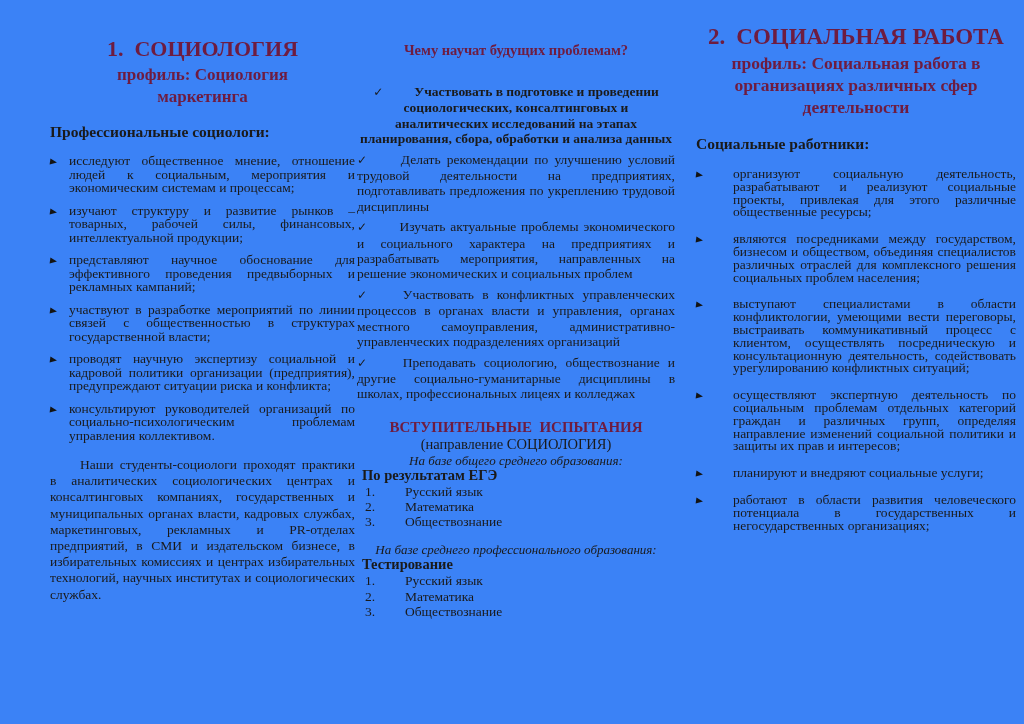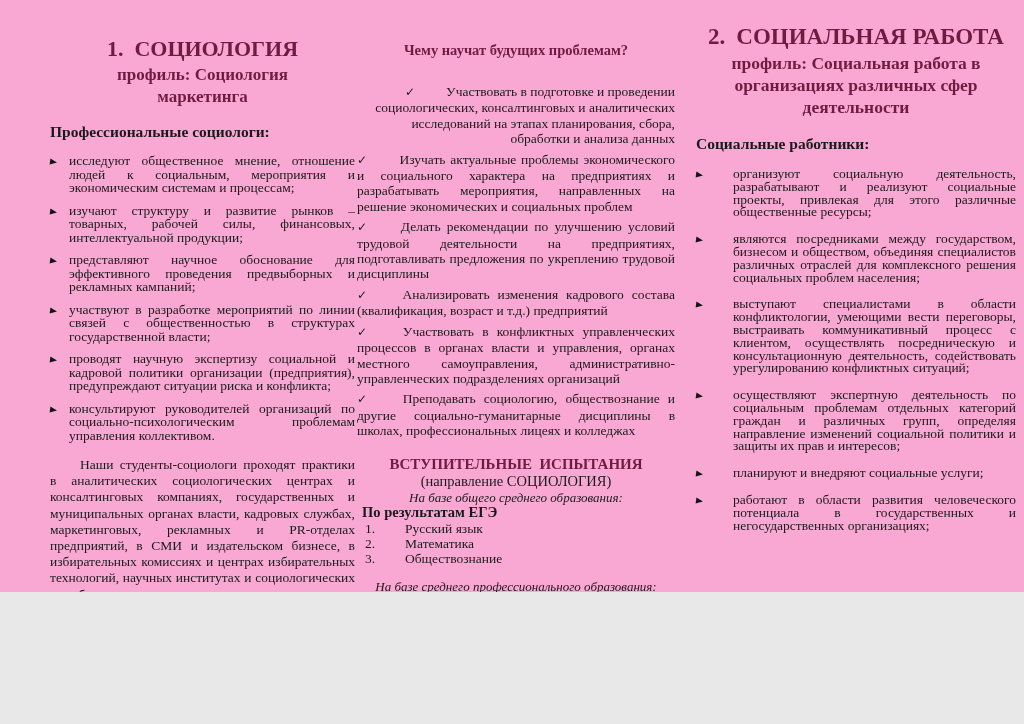--- a/index.html
+++ b/index.html
@@ -1,22 +1,22 @@
 <!DOCTYPE html>
 <html style="--accent: #6e1c40; --ink: #1a1a1a;"><head>
 <meta charset="utf-8">
 <style>
   :root { --accent: #6e1c40; --ink: #1a1a1a; }
   * { margin: 0; padding: 0; box-sizing: border-box; }
   html, body { background: #e8e8e8; }
   .page {
     position: relative;
     width: 1024px;
-    height: 592px;
-    background: #f9a8d4;
+    height: 724px;
+    background: #3b82f6;
     font-family: "Liberation Serif", "DejaVu Serif", serif;
     color: var(--ink);
     overflow: hidden;
   }
   .col { position: absolute; top: 36px; }
   .col-left  { left: 50px;  width: 305px; }
   .col-mid   { left: 357px; top: 42px; width: 318px; }
   .col-right { left: 696px; top: 24px; width: 320px; }
 
   
@@ -88,21 +88,21 @@
     font-size: 14.5px;
     text-align: center;
     margin-bottom: 25px;
   }
   .check-item {
     font-size: 13.5px;
     line-height: 15.4px;
     text-align: justify;
     margin-bottom: 5px;
   }
-  .check-list div.check-item:first-of-type { text-align: right; }
+  .check-list div.check-item:first-of-type { text-align: center; font-weight: bold; }
   .check {
     font-family: "DejaVu Sans", sans-serif;
     font-size: 12px;
   }
   .tabgap { display: inline-block; width: 31px; }
 
   
   .admissions { margin-top: 17px; }
   .adm-title {
     color: var(--accent);
@@ -186,30 +186,27 @@
   <section class="col col-mid">
     <h3 class="mid-heading">Чему научат будущих проблемам?</h3>
 
     <div class="check-list">
 
         <div class="check-item">
           <span class="check">✓</span><span class="tabgap"></span><span>Участвовать в подготовке и проведении социологических, консалтинговых и аналитических исследований на этапах планирования, сбора, обработки и анализа данных</span>
         </div>
 
         <div class="check-item">
+          <span class="check">✓</span><span class="tabgap"></span><span>Делать рекомендации по улучшению условий трудовой деятельности на предприятиях, подготавливать предложения по укреплению трудовой дисциплины</span>
+        </div>
+
+        <div class="check-item">
           <span class="check">✓</span><span class="tabgap"></span><span>Изучать актуальные проблемы экономического и социального характера на предприятиях и разрабатывать мероприятия, направленных на решение экономических и социальных проблем</span>
         </div>
 
-        <div class="check-item">
-          <span class="check">✓</span><span class="tabgap"></span><span>Делать рекомендации по улучшению условий трудовой деятельности на предприятиях, подготавливать предложения по укреплению трудовой дисциплины</span>
-        </div>
-
-        <div class="check-item">
-          <span class="check">✓</span><span class="tabgap"></span><span>Анализировать изменения кадрового состава (квалификация, возраст и т.д.) предприятий</span>
-        </div>
 
         <div class="check-item">
           <span class="check">✓</span><span class="tabgap"></span><span>Участвовать в конфликтных управленческих процессов в органах власти и управления, органах местного самоуправления, административно-управленческих подразделениях организаций</span>
         </div>
 
         <div class="check-item">
           <span class="check">✓</span><span class="tabgap"></span><span>Преподавать социологию, обществознание и другие социально-гуманитарные дисциплины в школах, профессиональных лицеях и колледжах</span>
         </div>
       </div>
 

